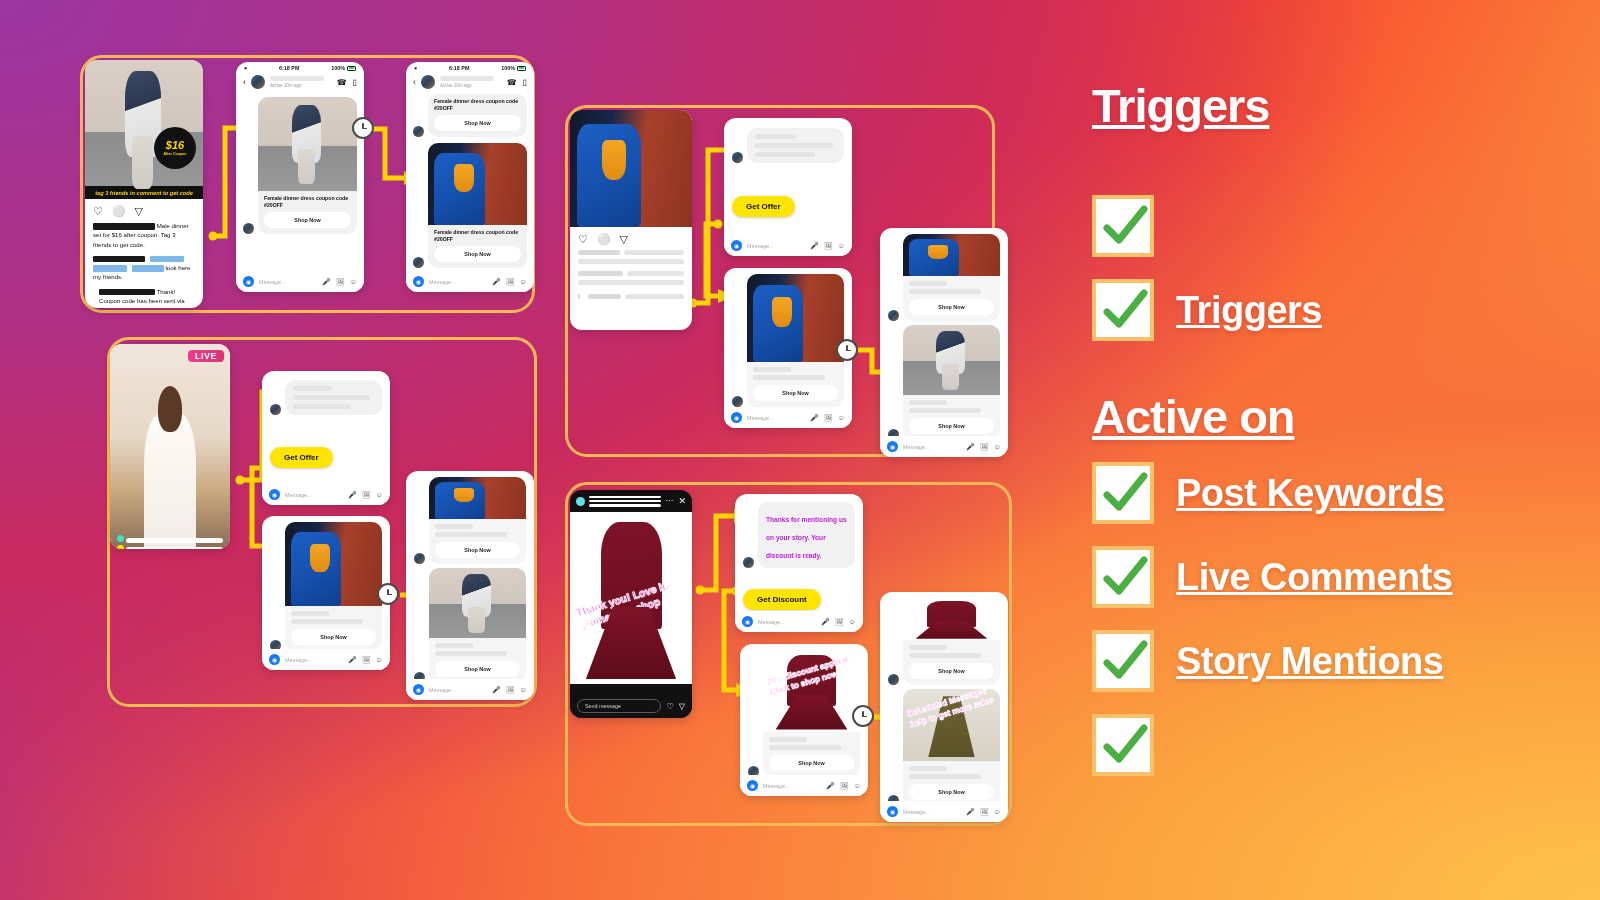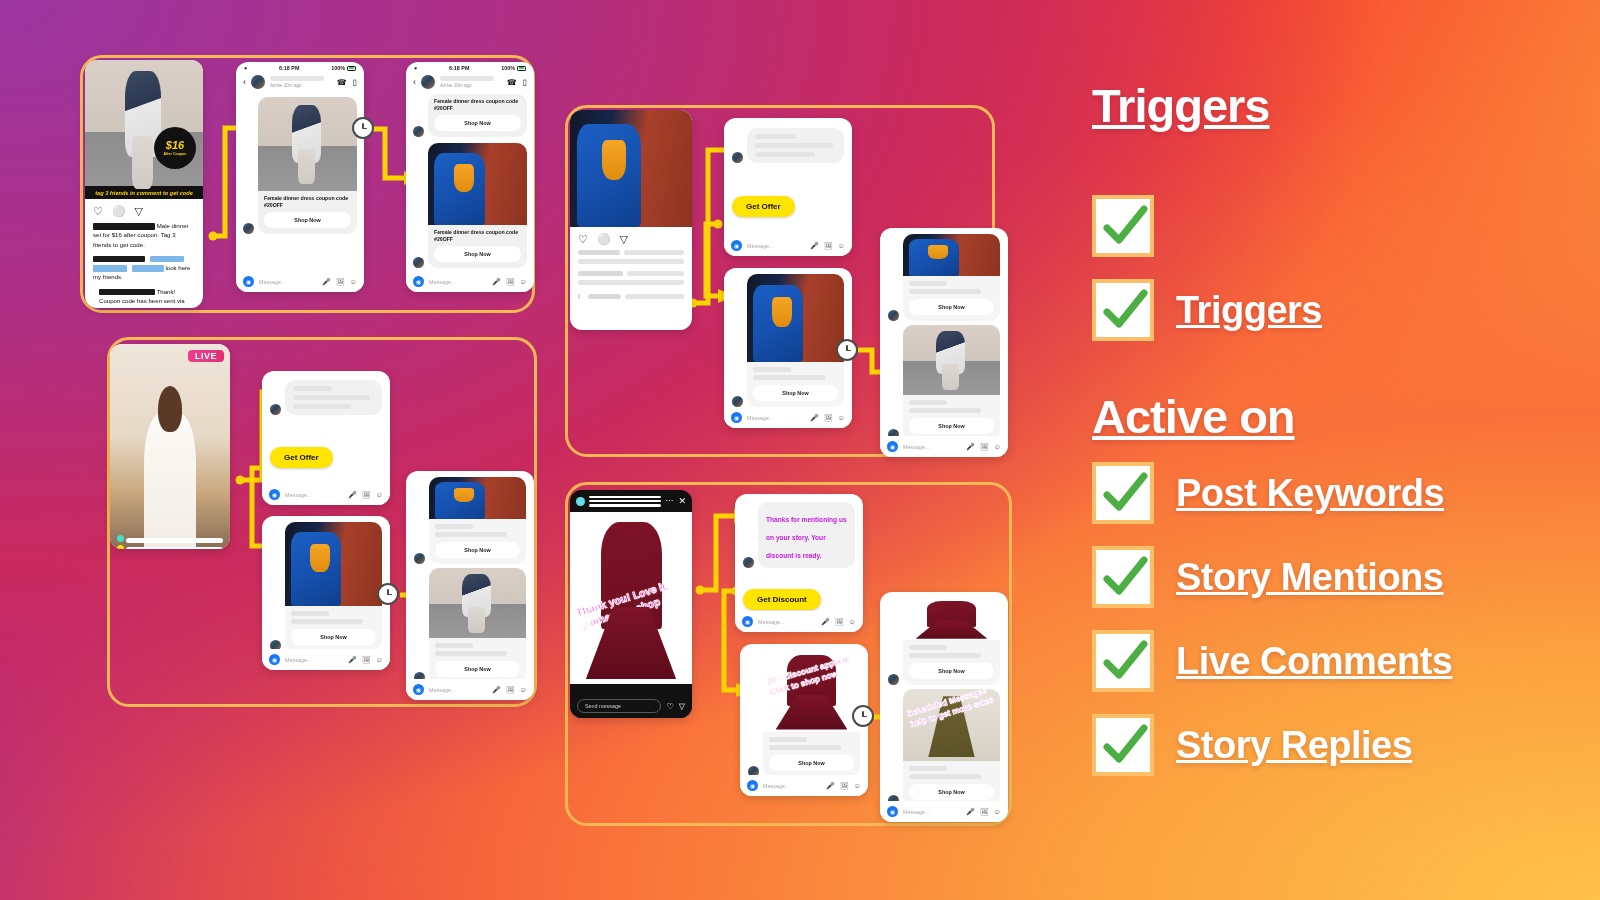--- a/index.html
+++ b/index.html
@@ -198,37 +198,36 @@
         </svg>
     </div>
     <div class="lbl">Post Keywords</div>
   </div>
   <div class="row">
     <div class="cbox">
       <svg width="48" height="48" viewBox="0 0 48 48">
           <path d="M6 25 L18 37 L43 6" fill="none" stroke="#4caf43" stroke-width="7" stroke-linecap="round" stroke-linejoin="round"></path>
         </svg>
     </div>
-    <div class="lbl">Story Mentions</div>
+    <div class="lbl">Live Comments</div>
   </div>
   <div class="row">
     <div class="cbox">
       <svg width="48" height="48" viewBox="0 0 48 48">
           <path d="M6 25 L18 37 L43 6" fill="none" stroke="#4caf43" stroke-width="7" stroke-linecap="round" stroke-linejoin="round"></path>
         </svg>
     </div>
-    <div class="lbl">Live Comments</div>
+    <div class="lbl">Story Mentions</div>
   </div>
   <div class="row">
     <div class="cbox">
       <svg width="48" height="48" viewBox="0 0 48 48">
           <path d="M6 25 L18 37 L43 6" fill="none" stroke="#4caf43" stroke-width="7" stroke-linecap="round" stroke-linejoin="round"></path>
         </svg>
     </div>
-    <div class="lbl">Story Replies</div>
   </div>
 </div>
 
 <div class="panel p1"></div>
 
 <svg class="wire" style="left:0;top:0;width:1600px;height:900px">
   <path d="M213 236 L225 236 L225 128 L278 128" fill="none" stroke="#ffd400" stroke-width="5"></path>
   <polygon points="278,121 294,128 278,135" fill="#ffd400"></polygon>
   <circle cx="213" cy="236" r="4.5" fill="#ffd400"></circle>
   <path d="M373 129 L385 129 L385 178 L404 178" fill="none" stroke="#ffd400" stroke-width="5"></path>

